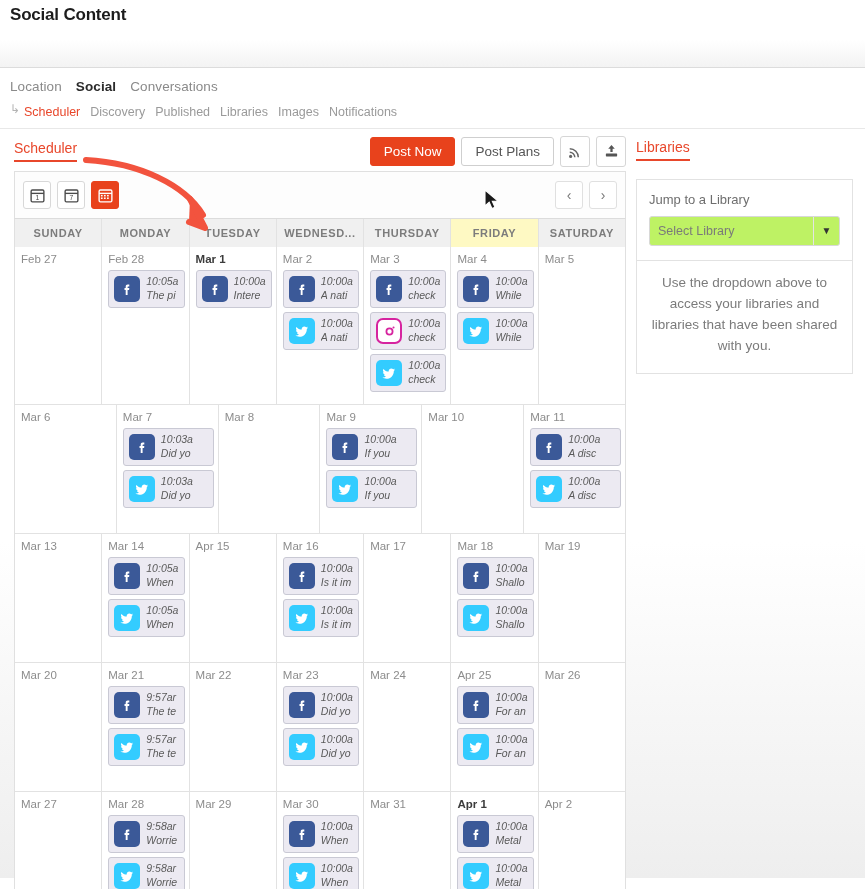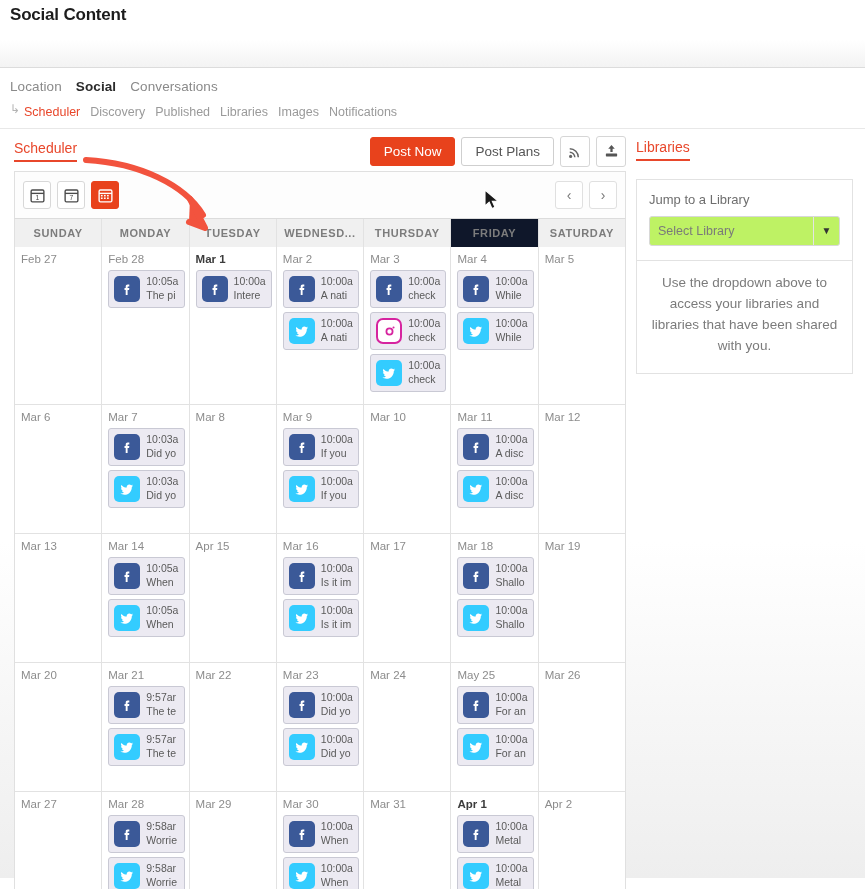--- a/index.html
+++ b/index.html
@@ -169,21 +169,21 @@
     font-weight: bold;
     color: #7c7c7c;
     letter-spacing: 0.6px;
     padding: 8px 2px;
     border-right: 1px solid #e2e2e2;
     overflow: hidden;
     white-space: nowrap;
     text-overflow: ellipsis;
   }
   .cal-head .cell:last-child { border-right: none; }
-  .cal-head .cell.today { background: #0f172a; }
+  .cal-head .cell.today { background: #fef9c3; }
 
   .week { display: flex; border-top: 1px solid #e2e2e2; }
   .week:first-child { border-top: none; }
   .day {
     flex: 1 1 0;
     min-width: 0;
     border-right: 1px solid #e2e2e2;
     padding: 6px 4px 8px 6px;
     min-height: 128px;
     background: transparent;
@@ -201,20 +201,21 @@
   .post {
     display: flex;
     align-items: stretch;
     border: 1px solid #c9c9d4;
     border-radius: 3px;
     background: #eceaf2;
     margin-bottom: 4px;
     overflow: hidden;
     height: 38px;
     cursor: pointer;
+    font-style: italic;
   }
   .post .ico {
     width: 30px;
     flex: 0 0 30px;
     display: flex;
     align-items: center;
     justify-content: center;
     margin: 3px 0 3px 3px;
   }
   .post .meta {
@@ -622,23 +623,20 @@
                       <path class="glyph" d="M14.2 4.6c-.5.2-1 .4-1.5.4.5-.3.9-.8 1.1-1.4-.5.3-1 .5-1.6.6-.5-.5-1.2-.8-1.9-.8-1.4 0-2.6 1.2-2.6 2.6 0 .2 0 .4.1.6-2.2-.1-4.1-1.2-5.4-2.7-.2.4-.4.8-.4 1.3 0 .9.5 1.7 1.2 2.2-.4 0-.8-.1-1.2-.3 0 1.3.9 2.3 2.1 2.6-.2.1-.5.1-.7.1-.2 0-.3 0-.5-.1.3 1 1.3 1.8 2.4 1.8-.9.7-2 1.1-3.2 1.1H1.4c1.2.7 2.5 1.2 4 1.2 4.8 0 7.4-4 7.4-7.4v-.3c.5-.4 1-.9 1.4-1.5z"></path>
                     </svg>
                   </span>
                 </span>
                 <div class="meta">
                   <div class="time">10:00a</div>
                   <div class="txt">A disc</div>
                 </div>
               </div>
             </div>
-            <div class="day">
-              <div class="day-num">Mar 12</div>
-            </div>
           </div>
           <div class="week">
             <div class="day">
               <div class="day-num">Mar 13</div>
             </div>
             <div class="day">
               <div class="day-num">Mar 14</div>
               <div class="post">
                 <span class="ico">
                   <span class="sq fb">
@@ -796,21 +794,21 @@
                 <div class="meta">
                   <div class="time">10:00a</div>
                   <div class="txt">Did yo</div>
                 </div>
               </div>
             </div>
             <div class="day">
               <div class="day-num">Mar 24</div>
             </div>
             <div class="day today">
-              <div class="day-num">May 25</div>
+              <div class="day-num">Apr 25</div>
               <div class="post">
                 <span class="ico">
                   <span class="sq fb">
                     <svg width="16" height="16" viewBox="0 0 16 16">
                       <path class="glyph" d="M10.3 5.4H9.1c-.3 0-.5.2-.5.5v1.2h1.7l-.2 1.8H8.6V14H6.7V8.9H5.5V7.1h1.2V5.7c0-1.3.8-2.1 2-2.1h1.6v1.8z"></path>
                     </svg>
                   </span>
                 </span>
                 <div class="meta">
                   <div class="time">10:00a</div>

